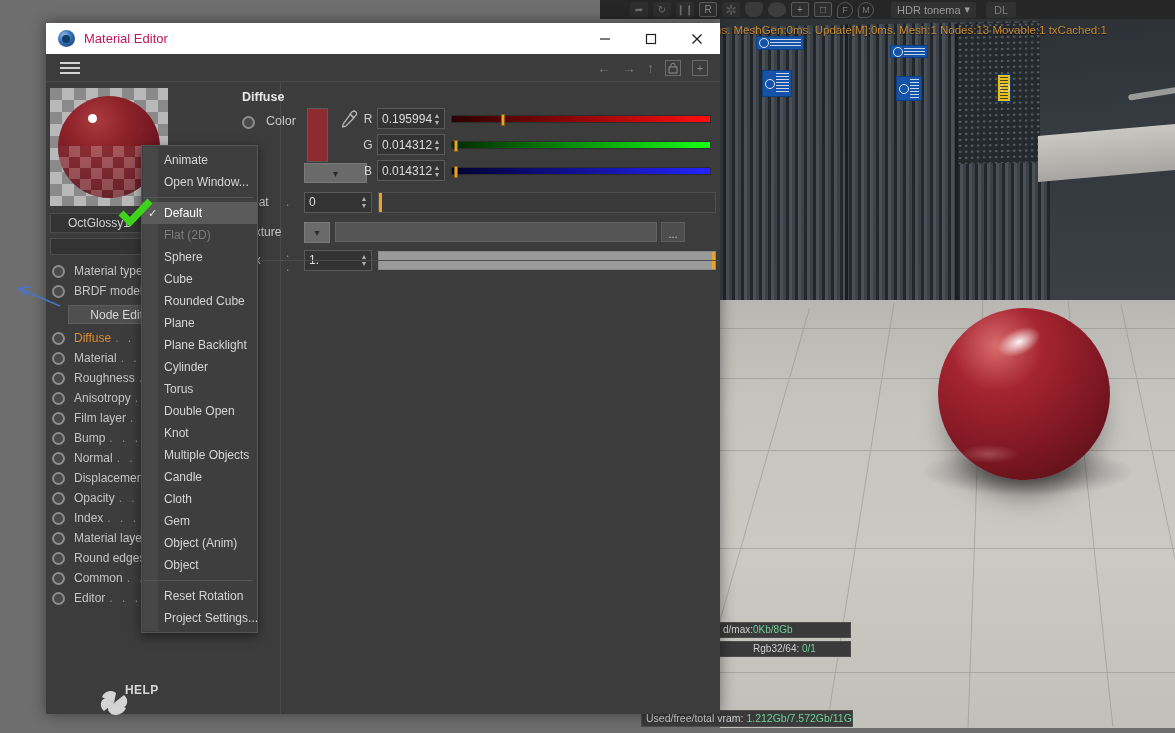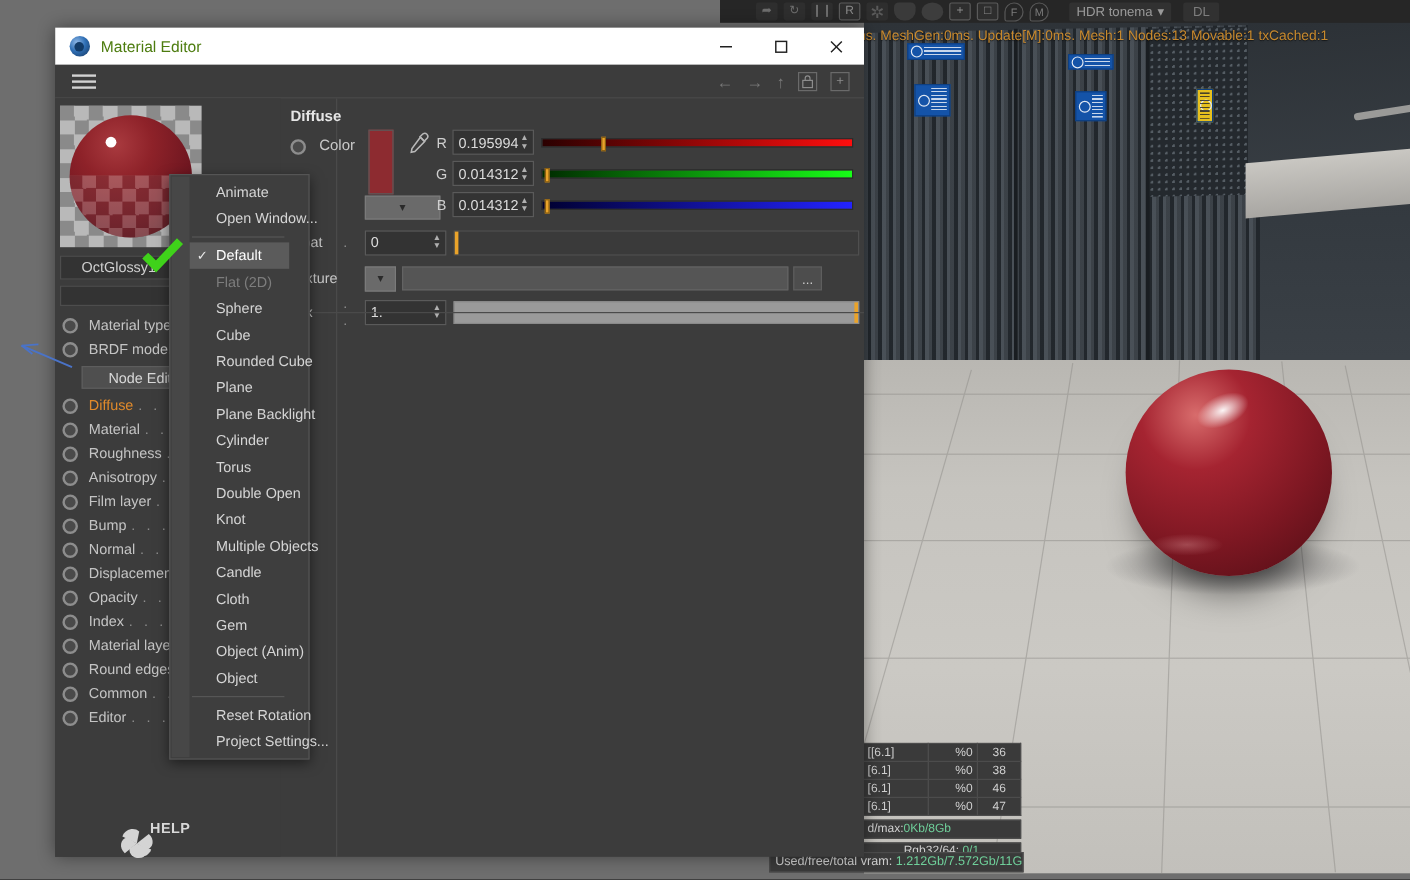--- a/index.html
+++ b/index.html
@@ -160,21 +160,21 @@
     font-size:10.5px; padding:1px 4px; white-space:nowrap; overflow:hidden;
   }
 
   
   .win {
     position:absolute; left:46px; top:23px; width:674px; height:691px;
     background:#3c3c3c; box-shadow:0 0 14px rgba(0,0,0,.45);
   }
   .win-title {
     height:31px; background:#ffffff; display:flex; align-items:center;
-    padding-left:12px; color:#4d7c0f; font-size:13px;
+    padding-left:12px; color:#be185d; font-size:13px;
   }
   .win-logo {
     width:17px; height:17px; border-radius:50%; margin-right:9px; flex:0 0 auto;
     background:radial-gradient(circle at 35% 32%, #8fb7e6 0%, #2f6fb5 45%, #16365e 100%);
     position:relative;
   }
   .win-logo::after{
     content:""; position:absolute; left:4px; top:5px; width:8px; height:8px;
     border-radius:50%; background:#123b68;
   }
@@ -325,21 +325,21 @@
     width:24px; height:20px; background:#4d4d4d; border:1px solid #5e5e5e;
     color:#cfcfcf; font-size:11px; display:flex; align-items:flex-end;
     justify-content:center; padding-bottom:1px;
   }
   .sep-line { position:absolute; left:0; top:72px; width:100%; height:1px; background:#4a4a4a; }
 
   
   .ctxmenu {
     position:absolute; left:141px; top:145px; width:117px;
     background:#3e3e3e; border:1px solid #555; box-shadow:0 3px 10px rgba(0,0,0,.5);
-    padding:3px 16px;
+    padding:3px 0;
   }
   .ctxmenu .gutter {
     position:absolute; left:1px; top:1px; width:15px; bottom:1px; background:#474747;
   }
   .mi {
     position:relative; height:22px; display:flex; align-items:center;
     padding-left:22px; color:#d5d5d5; font-size:12px; white-space:nowrap; z-index:2;
   }
   .mi.sel { background:#5b5b5b; color:#ffffff; }
   .mi.dis { color:#7d7d7d; }
@@ -424,44 +424,20 @@
       <span class="tb-drop">
         <span>HDR tonema</span>
         <span>▾</span>
       </span>
       <span class="tb-dl">DL</span>
     </div>
 
     <div class="vp-stats">ns. MeshGen:0ms. Update[M]:0ms. Mesh:1 Nodes:13 Movable:1 txCached:1</div>
 
     <div class="stats-panel">
-      <table>
-        <tbody>
-            <tr>
-          <td>[[6.1]</td>
-          <td class="r">%0</td>
-          <td class="c">36</td>
-        </tr>
-        <tr>
-          <td>[6.1]</td>
-          <td class="r">%0</td>
-          <td class="c">38</td>
-        </tr>
-        <tr>
-          <td>[6.1]</td>
-          <td class="r">%0</td>
-          <td class="c">46</td>
-        </tr>
-        <tr>
-          <td>[6.1]</td>
-          <td class="r">%0</td>
-          <td class="c">47</td>
-        </tr>
-      </tbody>
-        </table>
       <div class="stats-row2">
         <span>d/max:</span><span class="stats-green">0Kb/8Gb</span>
       </div>
       <div class="stats-row2" style="text-align:center;">
         <span>Rgb32/64:</span>
         <span class="stats-green">0/1</span>
       </div>
     </div>
     <div class="vram-bar">
       <span>Used/free/total vram:</span>

